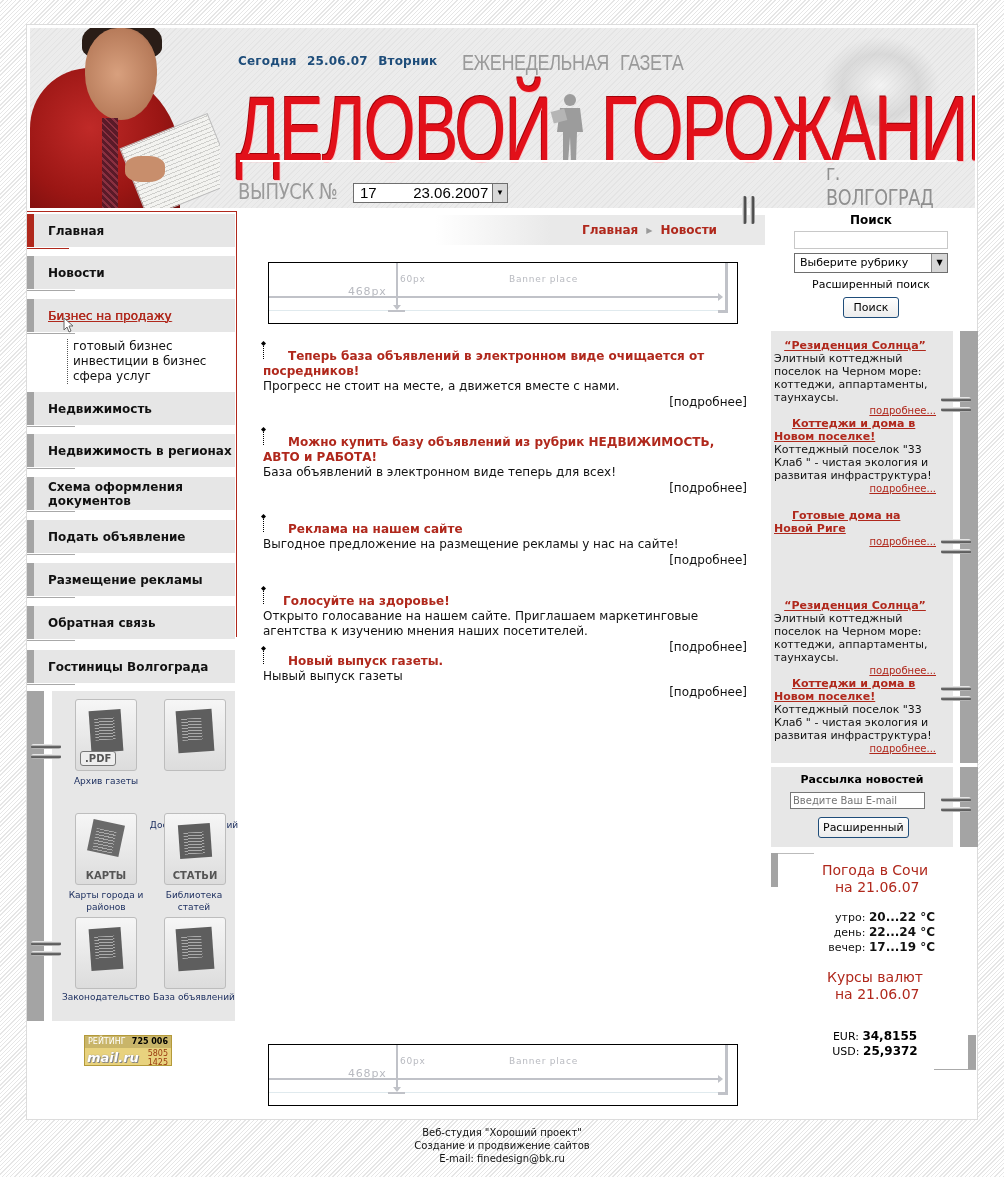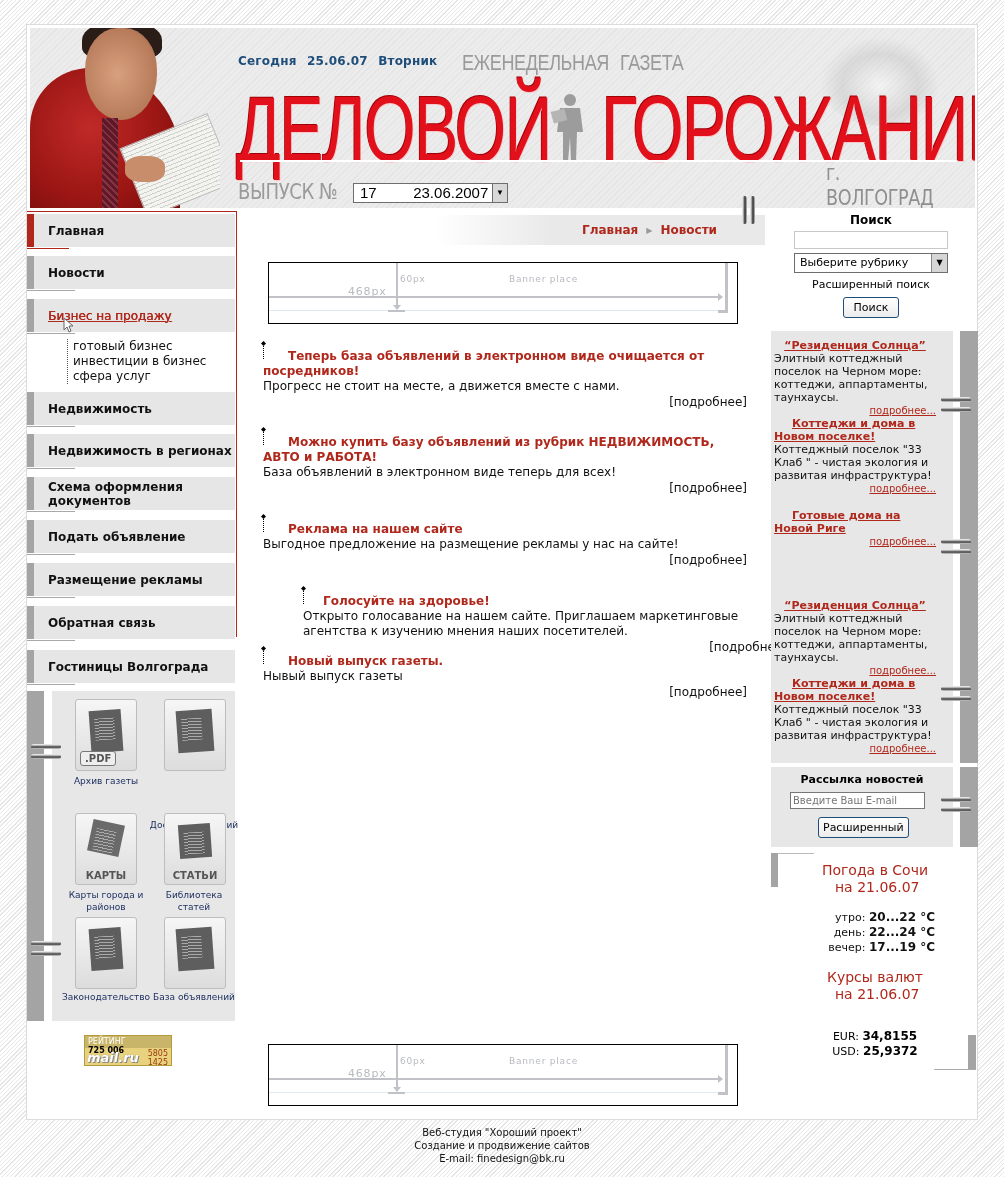--- a/index.html
+++ b/index.html
@@ -131,21 +131,21 @@
     .doc .sheet { position: absolute; left: 14px; top: 10px; width: 32px; height: 42px; background: #5e5e5e; transform: rotate(-4deg); }
     .doc .sheet::before { content: ""; position: absolute; left: 5px; top: 8px; width: 20px; height: 22px;
       background: repeating-linear-gradient(0deg, #aaa 0px, #aaa 1px, transparent 1px, transparent 3px); }
     .doc .tag { position: absolute; left: 4px; bottom: 4px; padding: 1px 4px; background: #eee; border: 1px solid #777; border-radius: 3px; font-size: 10px; font-weight: bold; color: #555; }
     .doc .tag2 { position: absolute; left: 0; right: 0; bottom: 3px; text-align: center; font-size: 10px; font-weight: bold; color: #555; }
     .doc-cap { position: absolute; width: 90px; text-align: center; font-size: 9px; line-height: 12px; color: #1e3060; cursor: pointer; }
     .rating {
       position: absolute; left: 57px; top: 1010px; width: 88px; height: 31px; background: #e8d27e; border: 1px solid #b49a3a;
       font-size: 8px; cursor: pointer;
     }
-    .rating .top { height: 12px; background: #c9b569; color: #fff; padding: 1px 3px; display: flex; justify-content: space-between; flex-direction: column; }
+    .rating .top { height: 12px; background: #c9b569; color: #fff; padding: 1px 3px; display: flex; justify-content: space-between; }
     .rating .top b { color: #000; font-weight: bold; }
     .rating .mail { position: absolute; left: 2px; top: 14px; font-size: 13px; font-weight: bold; color: #fff; text-shadow: 0 0 1px #777, 1px 1px 0 #888; font-style: italic; }
     .rating .nums { position: absolute; right: 3px; top: 13px; color: #9a3a10; font-size: 8px; line-height: 9px; text-align: center; }
     
     .crumbbar {
       position: absolute; left: 408px; top: 190px; width: 330px; height: 30px;
       background: linear-gradient(90deg, #fff 0%, #e9e9e9 35%, #e9e9e9 100%);
     }
     .crumbs { position: absolute; right: 48px; top: 0; height: 30px; display: flex; align-items: center; font-size: 12px; font-weight: bold; color: #b0281c; }
     .crumbs .sep { color: #999; font-size: 8px; margin: 0 8px; }
@@ -382,21 +382,21 @@
     <div class="title">Можно купить базу объявлений из рубрик НЕДВИЖИМОСТЬ, АВТО и РАБОТА!</div>
     <div class="body">База объявлений в электронном виде теперь для всех!</div>
     <div class="more">[подробнее]</div>
   </div>
   <div class="news" style="top:491px;">
     <div class="pin"></div>
     <div class="title">Реклама на нашем сайте</div>
     <div class="body">Выгодное предложение на размещение рекламы у нас на сайте!</div>
     <div class="more">[подробнее]</div>
   </div>
-  <div class="news" style="top:563px;margin-left:40px;">
+  <div class="news" style="top:563px;">
     <div class="pin"></div>
     <div class="title" style="text-indent:20px;">Голосуйте на здоровье!</div>
     <div class="body">Открыто голосавание на нашем сайте. Приглашаем маркетинговые агентства к изучению мнения наших посетителей.</div>
     <div class="more">[подробнее]</div>
   </div>
   <div class="news" style="top:623px;">
     <div class="pin"></div>
     <div class="title">Новый выпуск газеты.</div>
     <div class="body">Нывый выпуск газеты</div>
     <div class="more" style="margin-top:1px;">[подробнее]</div>

